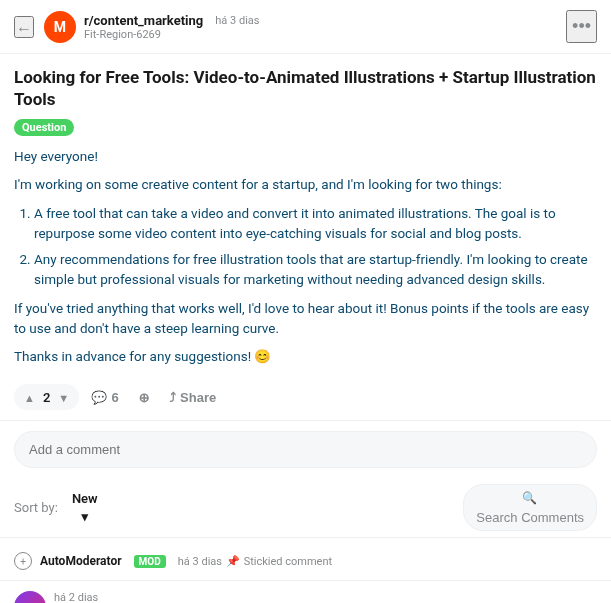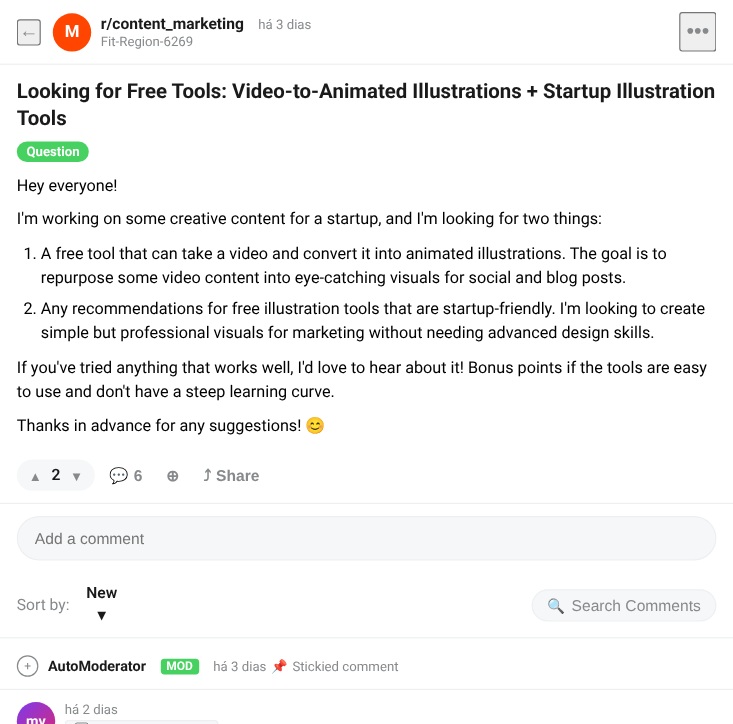--- a/index.html
+++ b/index.html
@@ -81,21 +81,21 @@
       color: #fff;
       font-size: 11px;
       font-weight: 700;
       padding: 2px 8px;
       border-radius: 12px;
       margin-bottom: 10px;
     }
     .post-body {
       font-size: 13.5px;
       line-height: 1.5;
-      color: #000000;
+      color: #0c4a6e;
     }
     .post-body p {
       margin-bottom: 8px;
     }
     .post-body ol {
       padding-left: 20px;
       margin-bottom: 8px;
     }
     .post-body li {
       margin-bottom: 6px;
@@ -190,20 +190,21 @@
       align-items: center;
       gap: 5px;
       margin-left: auto;
       padding: 5px 12px;
       border: 1px solid #edeff1;
       border-radius: 20px;
       background: #f6f7f8;
       cursor: pointer;
       color: #878a8c;
       font-size: 13px;
+      flex-direction: column;
     }
 
     
     .comments-section {
       padding: 4px 0;
     }
 
     
     .stickied-comment {
       display: flex;

